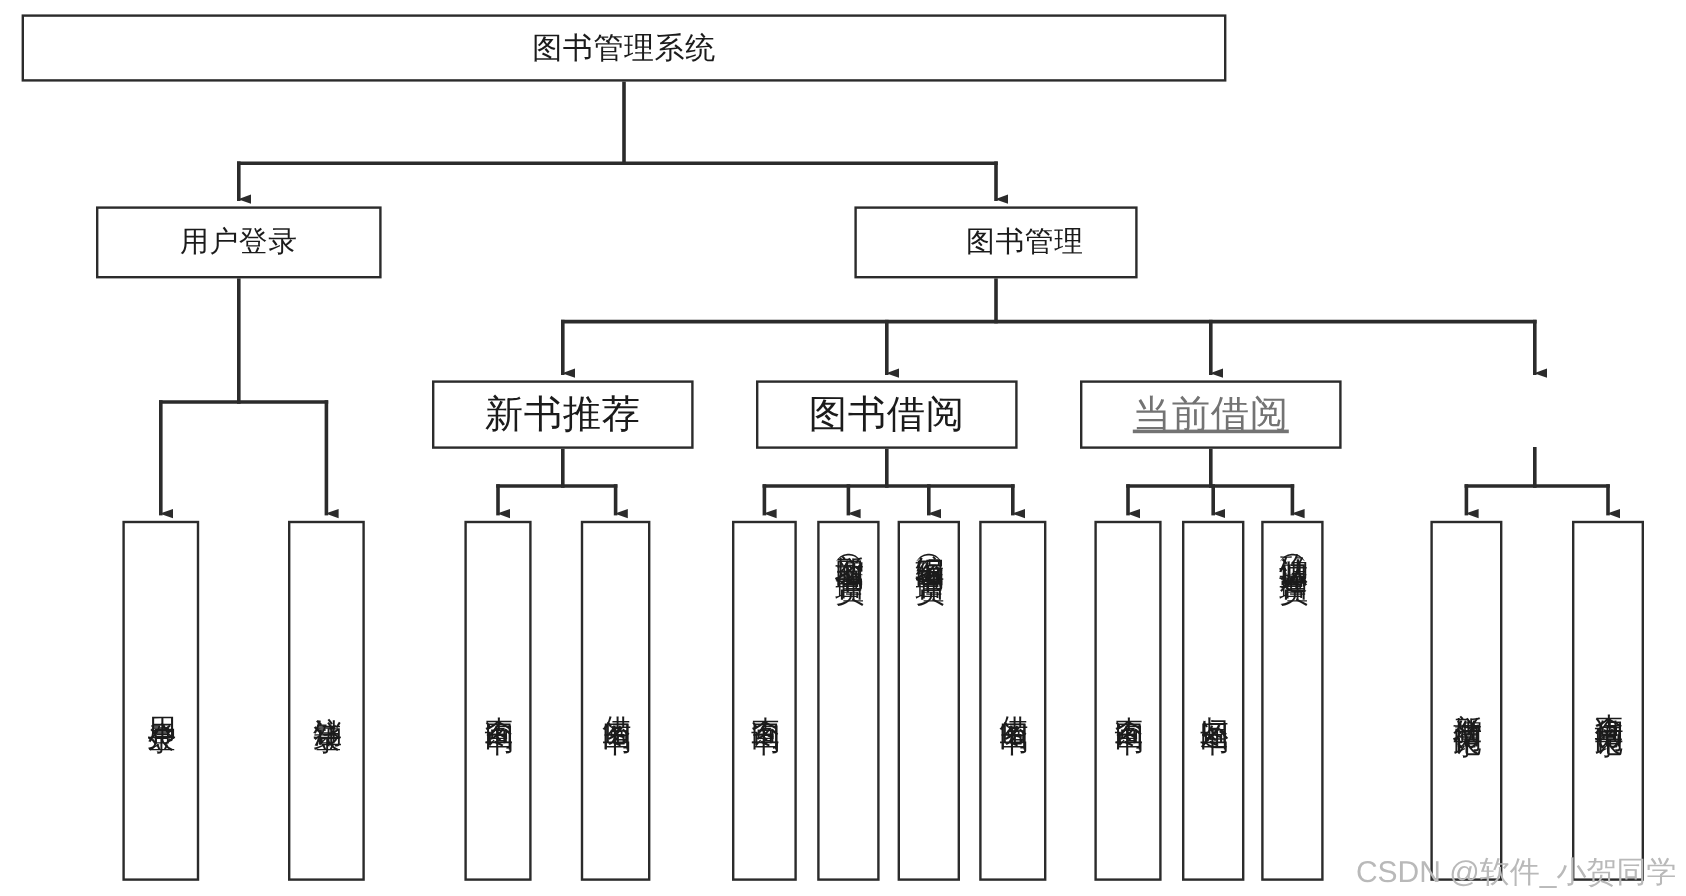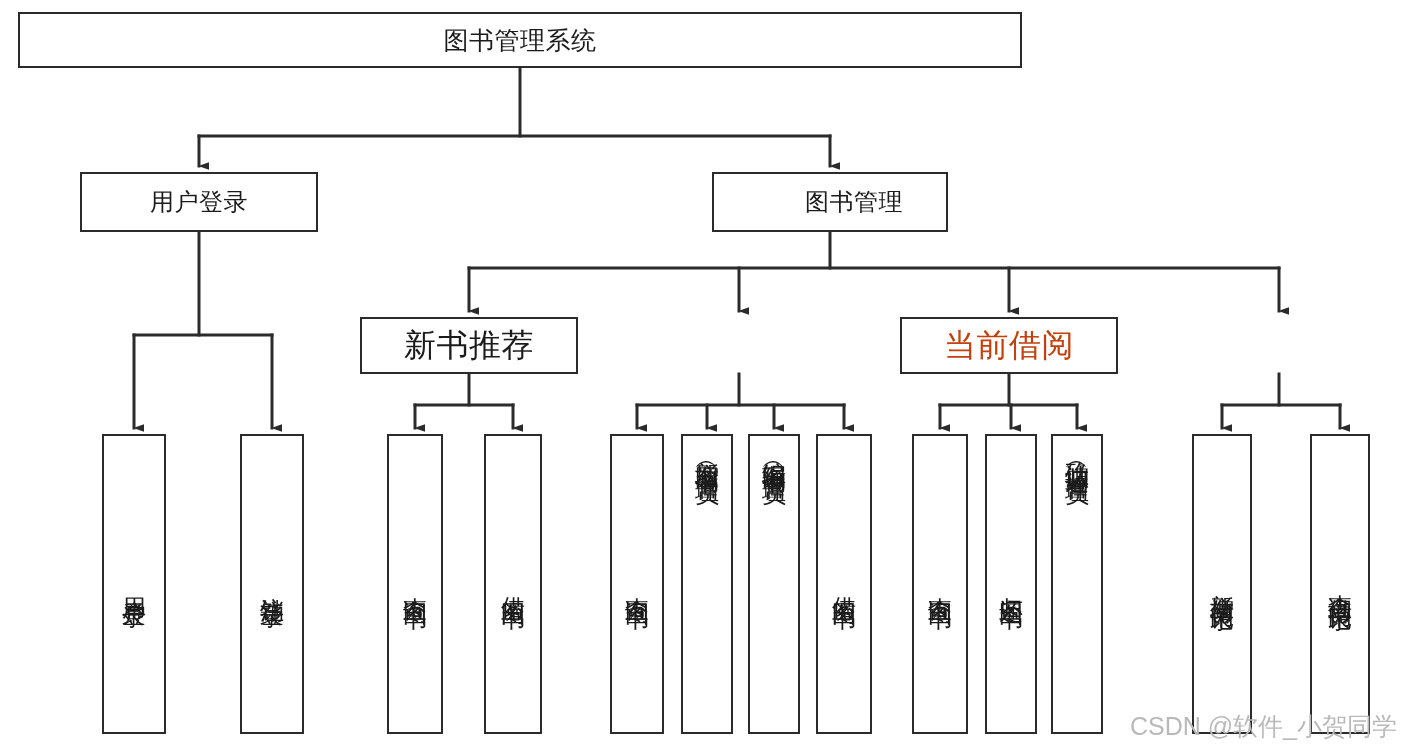--- a/index.html
+++ b/index.html
@@ -145,22 +145,25 @@
   <div class="node level-2" id="node-l2-0" style="left: 80px; top: 172px; width: 238px; height: 60px; border-color: rgb(43, 43, 43); background: rgb(255, 255, 255);">
     <span class="node-label" style="color: rgb(27, 27, 27);">用户登录</span>
   </div>
   <div class="node level-2" id="node-l2-1" style="left: 712px; top: 172px; width: 236px; height: 60px; border-color: rgb(43, 43, 43); background: rgb(255, 255, 255); padding-left: 48px;">
     <span class="node-label" style="color: rgb(27, 27, 27);">图书管理</span>
   </div>
 
   <div class="node level-3" id="node-l3-0" style="left: 360px; top: 317px; width: 218px; height: 57px; border-color: rgb(43, 43, 43); background: rgb(255, 255, 255);">
     <span class="node-label" style="color: rgb(27, 27, 27);">新书推荐</span>
   </div>
+  <div class="node level-3" id="node-l3-1" style="left: 630px; top: 317px; width: 218px; height: 57px; border-color: rgb(43, 43, 43); background: rgb(255, 255, 255);">
+    <span class="node-label" style="color: rgb(27, 27, 27);">图书借阅</span>
+  </div>
   <div class="node level-3" id="node-l3-2" style="left: 900px; top: 317px; width: 218px; height: 57px; border-color: rgb(43, 43, 43); background: rgb(255, 255, 255);">
-    <span class="node-label" style="color: #c2410c;">当前借阅</span>
+    <span class="node-label" style="color: #737373; text-decoration: underline;">当前借阅</span>
   </div>
 
   <div class="node leaf" id="node-leaf-0" style="left: 102px; top: 434px; width: 64px; height: 300px; border-color: rgb(43, 43, 43); background: rgb(255, 255, 255);">
     <div class="leaf-inner">
         <span class="node-label" style="color: rgb(27, 27, 27);">用户登录</span>
       </div>
   </div>
   <div class="node leaf" id="node-leaf-1" style="left: 240px; top: 434px; width: 64px; height: 300px; border-color: rgb(43, 43, 43); background: rgb(255, 255, 255);">
     <div class="leaf-inner">
         <span class="node-label" style="color: rgb(27, 27, 27);">注销登录</span>

